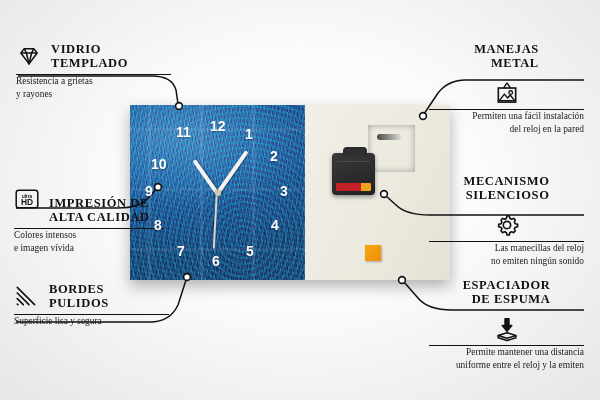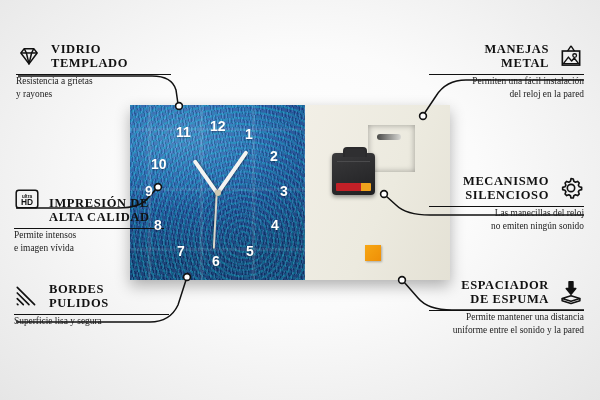--- a/index.html
+++ b/index.html
@@ -74,21 +74,21 @@
     background:linear-gradient(90deg,#c22027 0%,#c22027 72%,#f0a21c 72%,#f0a21c 100%);border-radius:1px;}
   .mech-line{position:absolute;left:5px;top:8px;width:33px;height:1px;background:#4b4b4d;}
   .foam{
     position:absolute;left:60px;top:140px;width:16px;height:16px;
     background:linear-gradient(135deg,#f7a714,#ef8f06);
     box-shadow:1px 1px 2px rgba(0,0,0,.28);
   }
   
   .feat{position:absolute;}
   .feat .head{display:flex;align-items:center;gap:9px;}
-  .feat.right .head{flex-direction:row;justify-content:flex-end;}
+  .feat.right .head{flex-direction:column;justify-content:flex-end;}
   .titles{
     font-family:"Liberation Serif",serif;font-weight:700;
     font-size:12.5px;line-height:1.15;letter-spacing:.6px;color:#111;
     text-transform:uppercase;
   }
   .feat.left .titles{text-align:right;}
   .feat.right .titles{text-align:right;}
   .rule{height:1.4px;background:#111;margin-top:3px;}
   .desc{
     font-family:"Liberation Serif",serif;font-size:9.4px;line-height:1.32;
@@ -194,21 +194,21 @@
           <text x="13" y="19.2" text-anchor="middle" font-family="Liberation Sans, sans-serif" font-size="8.4" font-weight="700" fill="#111">HD</text>
         </svg>
       </span>
       <div class="titles" style="text-align:left;margin-top:22px;">
         <div>IMPRESIÓN DE</div>
         <div>ALTA CALIDAD</div>
       </div>
     </div>
     <div class="rule"></div>
     <div class="desc">
-      <div>Permite intensos</div>
+      <div>Colores intensos</div>
       <div>e imagen vívida</div>
     </div>
   </div>
 
   <div class="feat left" style="left:14px;top:282px;width:155px;">
     <div class="head">
       <span class="ico">
         <svg viewBox="0 0 24 24">
             <g stroke="#111" stroke-width="1.5" stroke-linecap="round">
           <line x1="3" y1="4" x2="19" y2="20"></line>
@@ -283,17 +283,17 @@
           <path d="M10.2 2.6 h3.6 v6.2 h2.6 L12 14.2 L7.6 8.8 h2.6 z" fill="#111"></path>
           <path d="M12 15.4 L20.2 18 L12 20.6 L3.8 18 Z"></path>
           <path d="M3.8 18 v2.1 L12 22.7 L20.2 20.1 V18"></path>
         </g>
           </svg>
       </span>
     </div>
     <div class="rule"></div>
     <div class="desc">
       <div>Permite mantener una distancia</div>
-      <div>uniforme entre el sonido y la pared</div>
+      <div>uniforme entre el reloj y la emiten</div>
     </div>
   </div>
 
 </div>
 
 </body></html>

